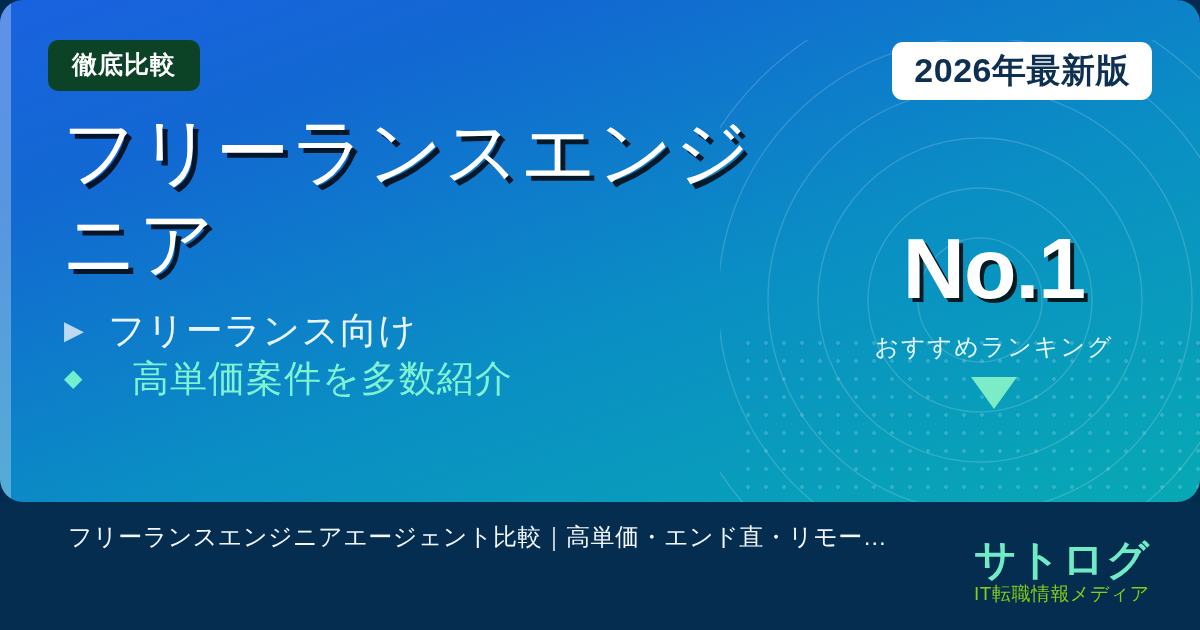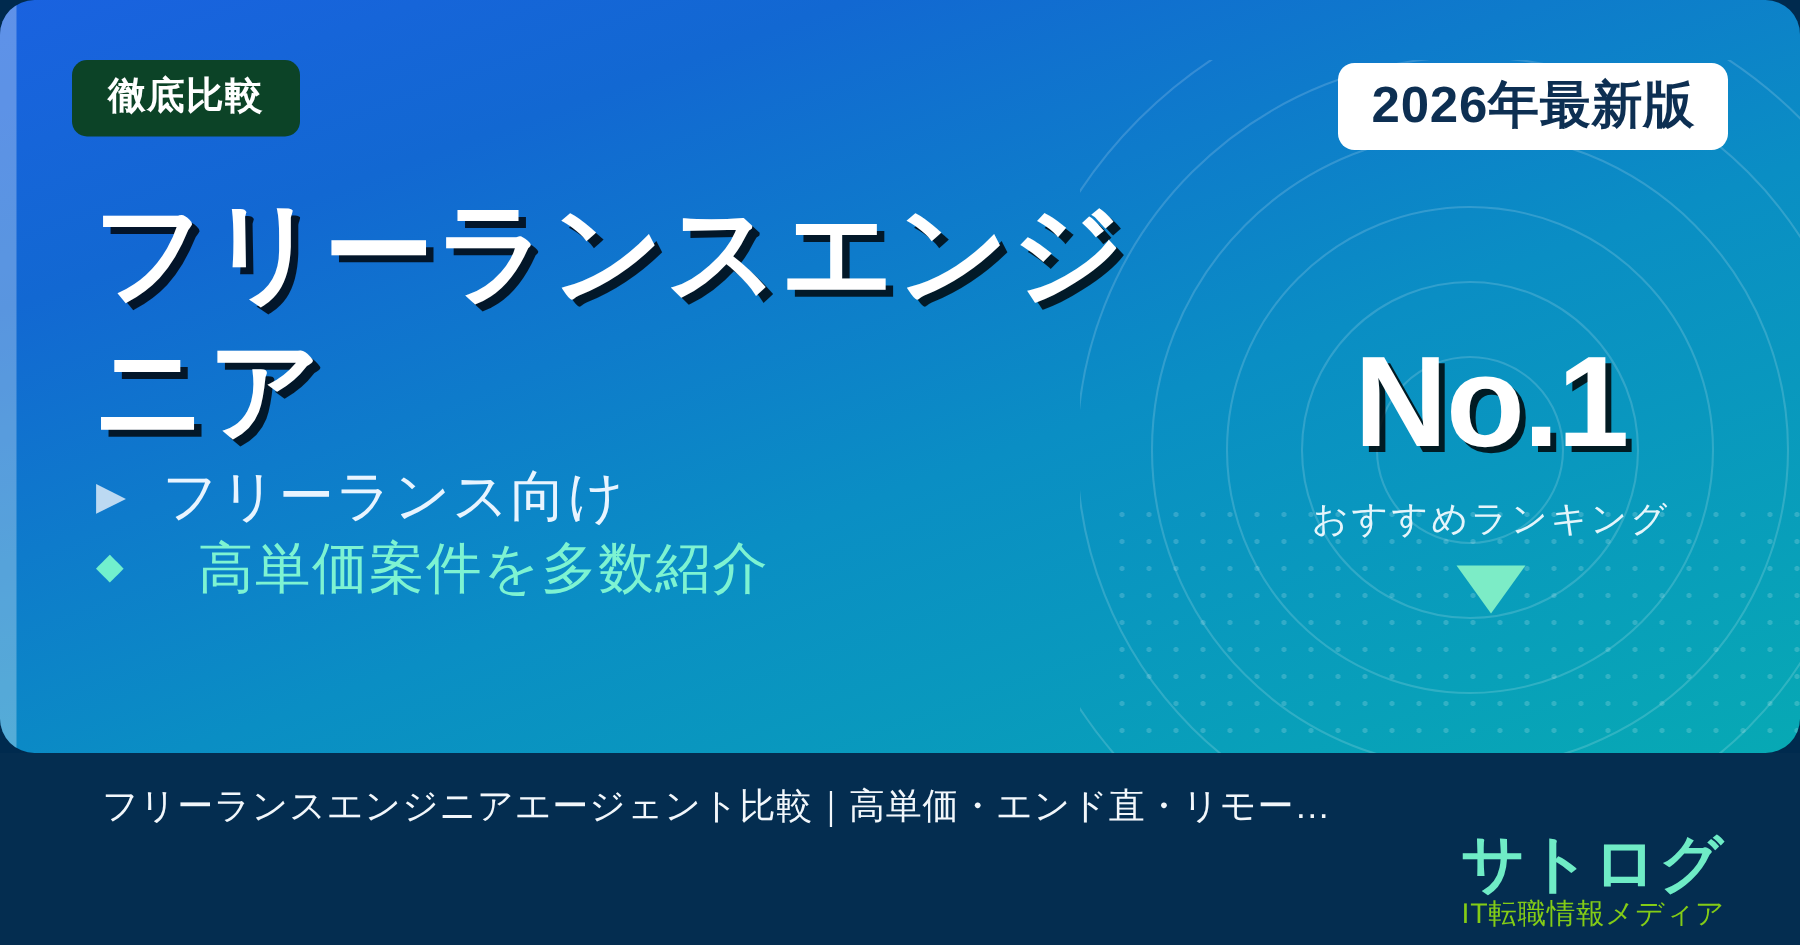--- a/index.html
+++ b/index.html
@@ -61,25 +61,25 @@
     background:#ffffff;
     border-radius:11px;
     color:#0d2f52;
     font-size:34px; font-weight:bold;
     letter-spacing:0.5px;
     line-height:1;
   }
 
   
   .headline {
-    position:absolute; left:62px; top:122px;
+    position:absolute; left:62px; top:106px;
     width:720px;
     color:#ffffff;
     font-size:74px;
-    font-weight:bold;
+    font-weight:normal;
     line-height:1.24;
     letter-spacing:1px;
     text-shadow:5px 5px 0 rgba(0,0,0,0.80);
     white-space:pre-wrap;
   }
 
   
   .features {
     position:absolute; left:64px; top:306px;
     list-style:none;
@@ -141,22 +141,21 @@
     padding-left:32px;
   }
   .footer-title {
     position:absolute; left:68px; top:19px;
     color:#f2f7fb;
     font-size:24px;
     letter-spacing:0.5px;
     white-space:nowrap;
   }
   .brand {
-    position:absolute; right:50px; bottom:8px;
-    text-align:right;
+    position:absolute; right:50px; bottom:24px;
   }
   .brand-name {
     color:#6fecc6;
     font-size:42px;
     font-weight:bold;
     line-height:1.05;
     letter-spacing:1px;
   }
   .brand-tag {
     color:#84cc16;

